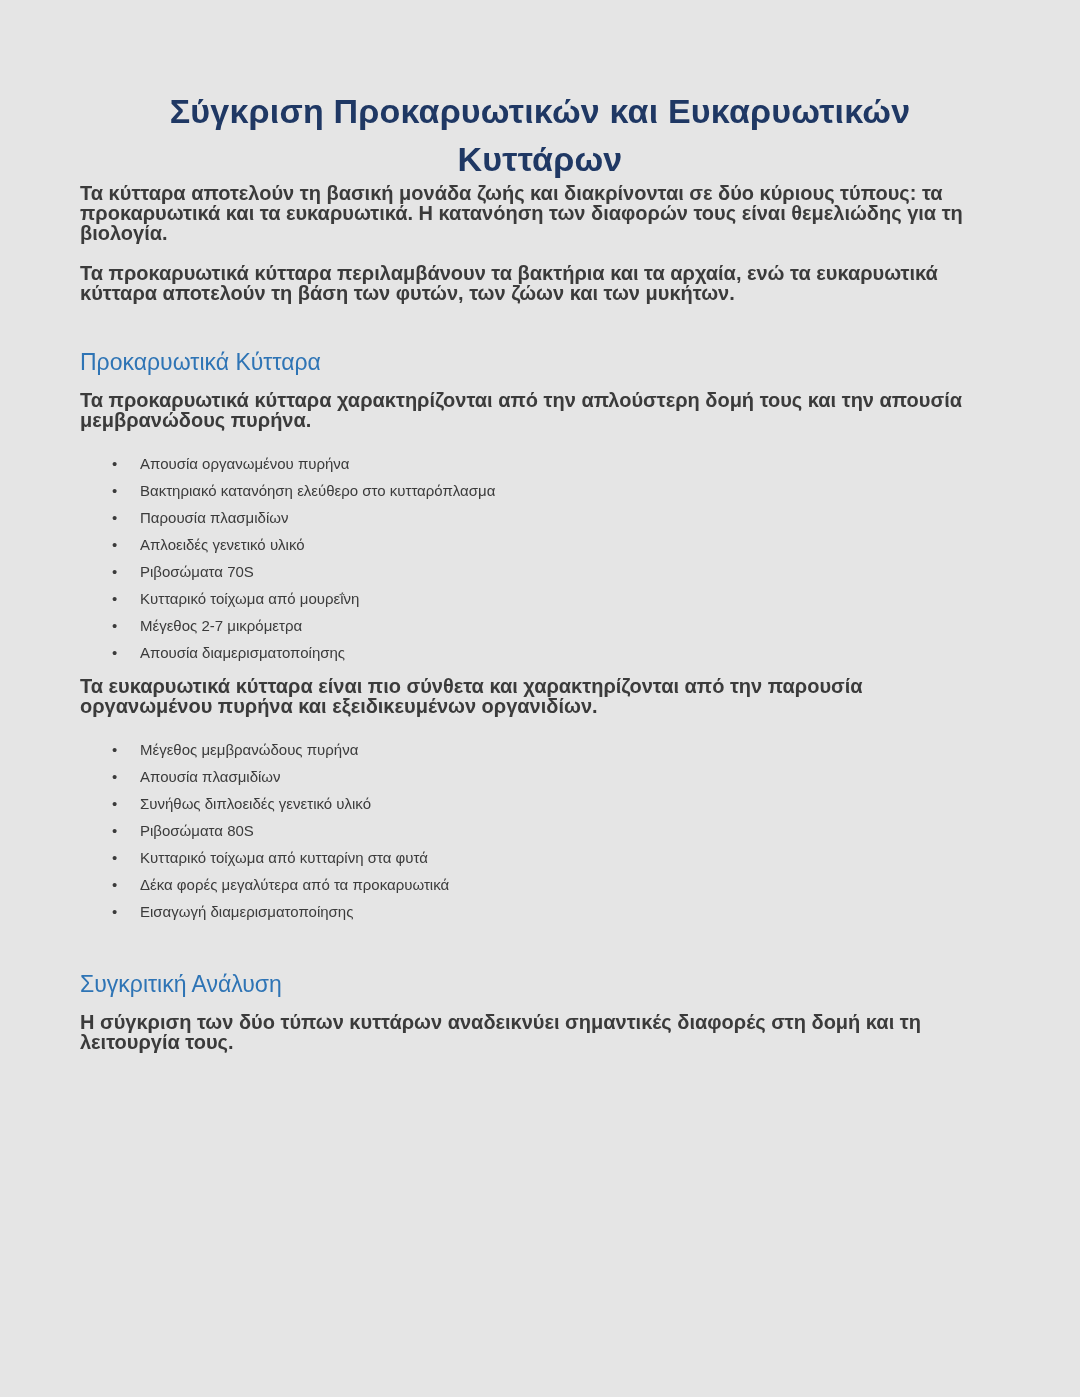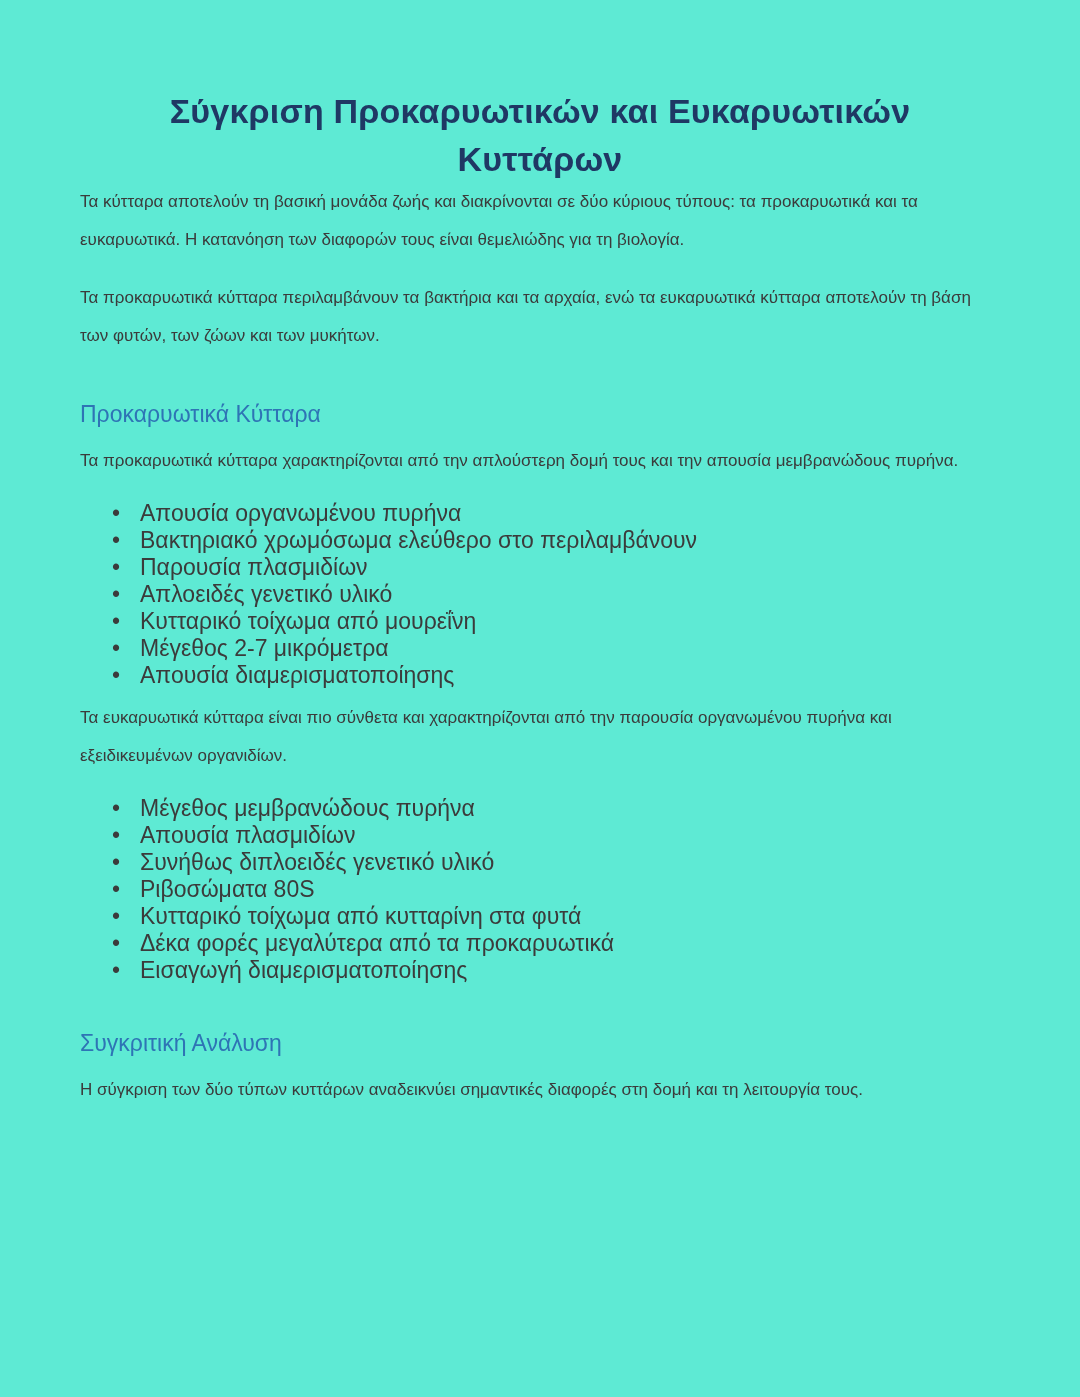--- a/index.html
+++ b/index.html
@@ -12,21 +12,21 @@
     width: 1080px;
     min-height: 1397px;
     font-family: "Liberation Sans", "DejaVu Sans", sans-serif;
     color: #3b3b3b;
     -webkit-font-smoothing: antialiased;
   }
 
   .page {
     width: 1080px;
     min-height: 1397px;
-    background: #5eead4;
+    background: #e5e5e5;
     padding: 58px 80px 40px 80px;
   }
 
   .doc-title {
     max-width: 790px;
     margin: 30px auto 0 auto;
     text-align: center;
     color: #1f3864;
     font-size: 34px;
     font-weight: 700;
@@ -44,34 +44,35 @@
     font-weight: 400;
     margin-top: 46px;
     margin-bottom: 14px;
   }
 
   .doc-title + .section .section-heading {
     margin-top: 86px;
   }
 
   .para {
-    font-size: 17px;
-    line-height: 38px;
+    font-size: 20px;
+    line-height: 20px;
     margin-bottom: 20px;
     max-width: 920px;
+    font-weight: bold;
   }
 
   .bullets {
     list-style: none;
     margin: 4px 0 10px 0;
   }
 
   .bullets li {
     position: relative;
-    font-size: 23px;
+    font-size: 15px;
     line-height: 27px;
     padding-left: 60px;
   }
 
   .bullets li::before {
     content: "\2022";
     position: absolute;
     left: 32px;
     top: 0;
     color: #3b3b3b;
@@ -87,23 +88,24 @@
   <section class="section">
     <p class="para">Τα κύτταρα αποτελούν τη βασική μονάδα ζωής και διακρίνονται σε δύο κύριους τύπους: τα προκαρυωτικά και τα ευκαρυωτικά. Η κατανόηση των διαφορών τους είναι θεμελιώδης για τη βιολογία.</p>
     <p class="para">Τα προκαρυωτικά κύτταρα περιλαμβάνουν τα βακτήρια και τα αρχαία, ενώ τα ευκαρυωτικά κύτταρα αποτελούν τη βάση των φυτών, των ζώων και των μυκήτων.</p>
   </section>
 
   <section class="section">
     <h2 class="section-heading">Προκαρυωτικά Κύτταρα</h2>
     <p class="para">Τα προκαρυωτικά κύτταρα χαρακτηρίζονται από την απλούστερη δομή τους και την απουσία μεμβρανώδους πυρήνα.</p>
     <ul class="bullets">
       <li>Απουσία οργανωμένου πυρήνα</li>
-      <li>Βακτηριακό χρωμόσωμα ελεύθερο στο περιλαμβάνουν</li>
+      <li>Βακτηριακό κατανόηση ελεύθερο στο κυτταρόπλασμα</li>
       <li>Παρουσία πλασμιδίων</li>
       <li>Απλοειδές γενετικό υλικό</li>
+      <li>Ριβοσώματα 70S</li>
       <li>Κυτταρικό τοίχωμα από μουρεΐνη</li>
       <li>Μέγεθος 2-7 μικρόμετρα</li>
       <li>Απουσία διαμερισματοποίησης</li>
     </ul>
   </section>
 
   <section class="section">
     <p class="para">Τα ευκαρυωτικά κύτταρα είναι πιο σύνθετα και χαρακτηρίζονται από την παρουσία οργανωμένου πυρήνα και εξειδικευμένων οργανιδίων.</p>
     <ul class="bullets">
       <li>Μέγεθος μεμβρανώδους πυρήνα</li>

